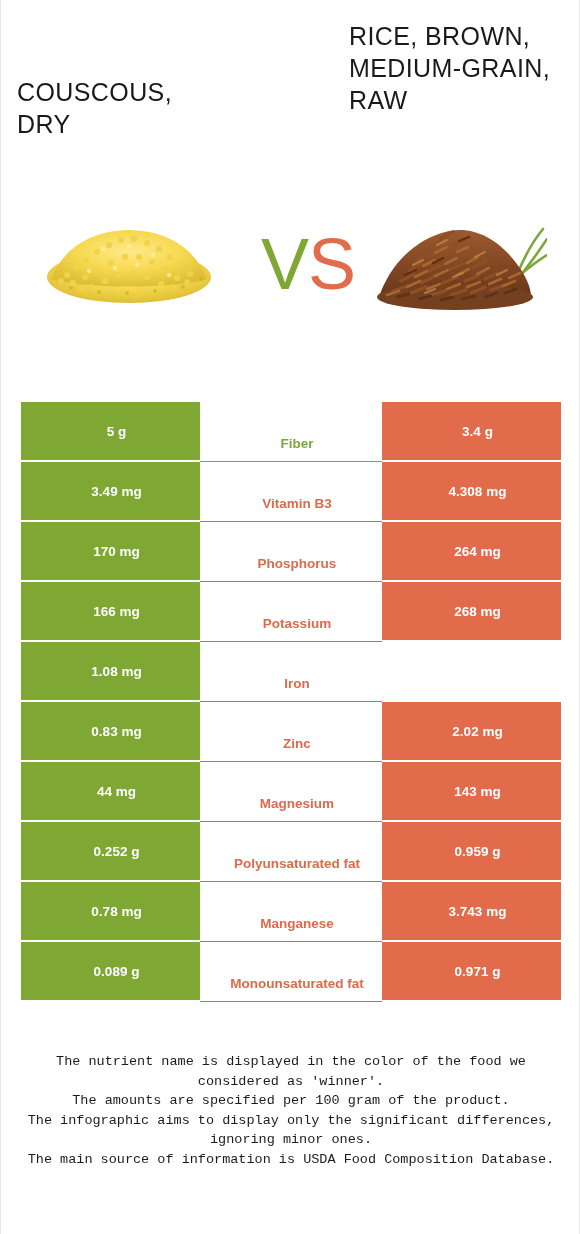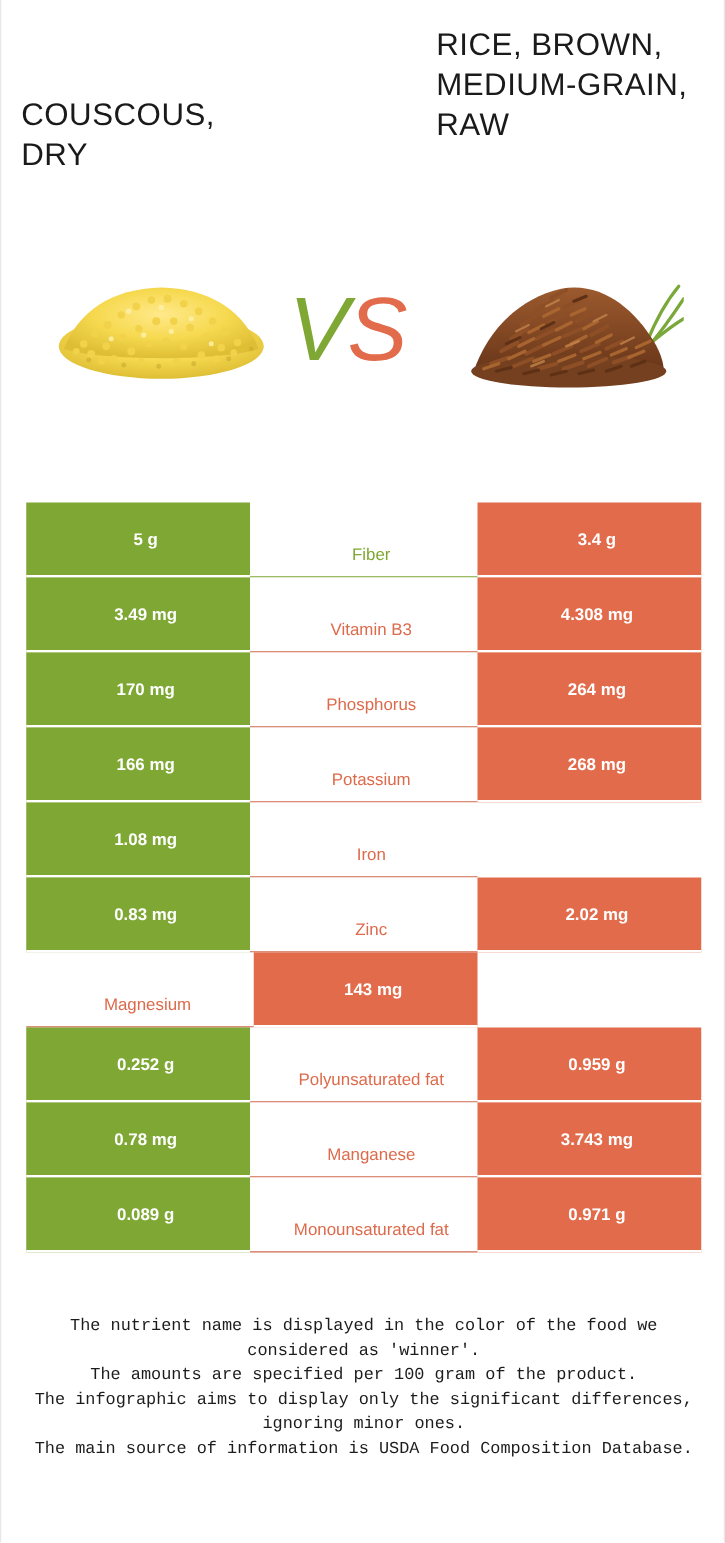--- a/index.html
+++ b/index.html
@@ -68,31 +68,30 @@
     position: absolute;
     top: 0;
     width: 176px;
     height: 130px;
   }
   .food-left  { left: 40px; }
   .food-right { left: 370px; }
 
   .vs-text {
     position: absolute;
-    left: 215px;
+    left: 230px;
     top: 16px;
     width: 124px;
-    text-align: center;
+    text-align: right;
     font-family: "Liberation Sans", sans-serif;
     font-size: 72px;
     font-weight: 400;
     line-height: 86px;
     letter-spacing: -1px;
     white-space: nowrap;
-    font-style: italic;
   }
   .vs-v { color: #7FA734; }
   .vs-s { color: #E26B4B; }
 
   
   .table {
     position: absolute;
     top: 402px;
     left: 20px;
     width: 540px;
@@ -120,21 +119,21 @@
   }
   .cell-mid {
     width: 182px;
     background: #ffffff;
     box-sizing: border-box;
   }
   .cell-mid .mid-label {
     width: 100%;
     text-align: center;
     font-size: 13.5px;
-    font-weight: 400;
+    font-weight: 700;
     margin-top: 24px;
   }
   .cell-right {
     width: 179px;
     background: #E26B4B;
     color: #ffffff;
     border-bottom: 2px solid #ffffff;
   }
   .win-green .cell-mid { border-bottom: 1px solid #7FA734; }
   .win-green .mid-label { color: #7FA734; }
@@ -357,20 +356,21 @@
         </div>
       </div>
       <div class="row win-orange">
         <div class="cell cell-left">0.83 mg</div>
         <div class="cell cell-mid">
           <span class="mid-label">Zinc</span>
         </div>
         <div class="cell cell-right">2.02 mg</div>
       </div>
       <div class="row win-orange">
+        <div class="cell cell-left">44 mg</div>
         <div class="cell cell-mid">
           <span class="mid-label">Magnesium</span>
         </div>
         <div class="cell cell-right">143 mg</div>
       </div>
       <div class="row win-orange">
         <div class="cell cell-left">0.252 g</div>
         <div class="cell cell-mid">
           <span class="mid-label">Polyunsaturated fat</span>
         </div>

